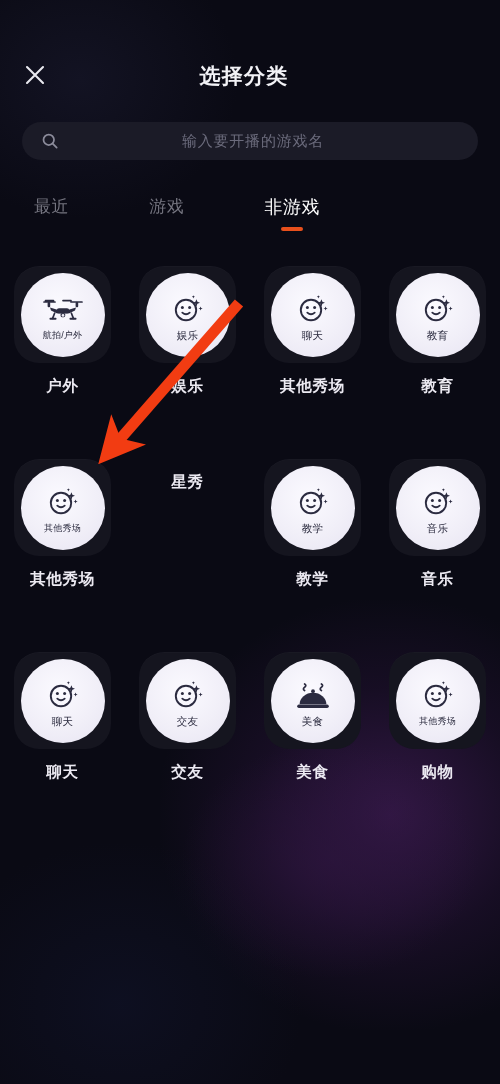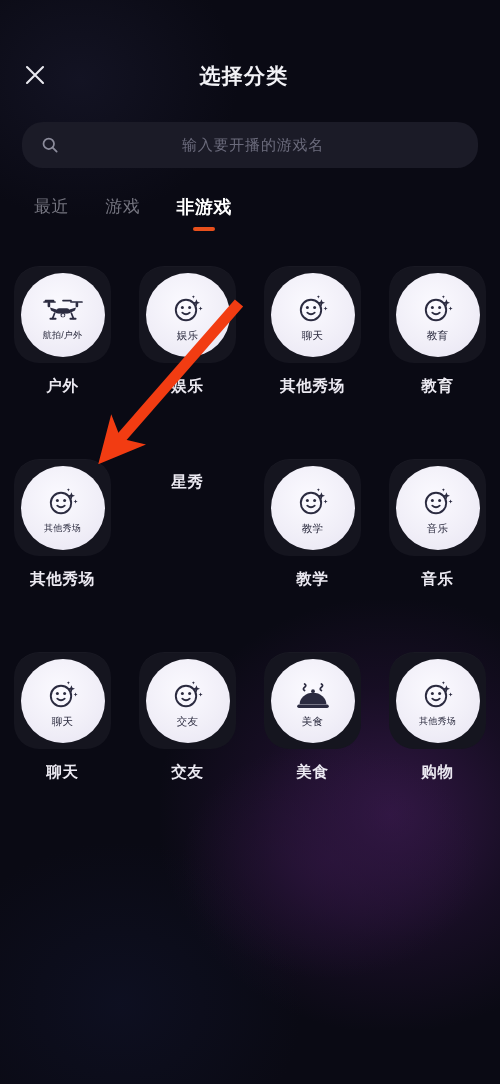--- a/index.html
+++ b/index.html
@@ -86,21 +86,21 @@
     font-size: 21px;
     font-weight: 700;
     letter-spacing: 1.2px;
   }
   
   .search-wrap {
     position: absolute;
     left: 22px;
     top: 122px;
     width: 456px;
-    height: 46px;
+    height: 38px;
     background: #1b1b27;
     border-radius: 21px;
     display: flex;
     align-items: center;
     cursor: text;
   }
   .search-icon {
     position: absolute;
     left: 18px;
     top: 50%;
@@ -118,37 +118,38 @@
     box-sizing: border-box;
   }
   
   .tabs {
     position: absolute;
     left: 0;
     top: 196px;
     display: flex;
     align-items: flex-start;
     padding-left: 16px;
+    gap: 44px;
   }
   .tab {
     position: relative;
     padding: 0 18px;
     cursor: pointer;
     text-align: center;
   }
   .tab-label {
     display: block;
     font-size: 17px;
     color: #74747f;
     letter-spacing: 0.6px;
     line-height: 22px;
   }
   .tab.active .tab-label {
     color: #ffffff;
-    font-weight: 700;
+    font-weight: 400;
     font-size: 18px;
     text-align: center;
   }
   .tab-underline {
     display: none;
     width: 22px;
     height: 4px;
     border-radius: 2px;
     background: #e8501c;
     margin: 9px auto 0 auto;

